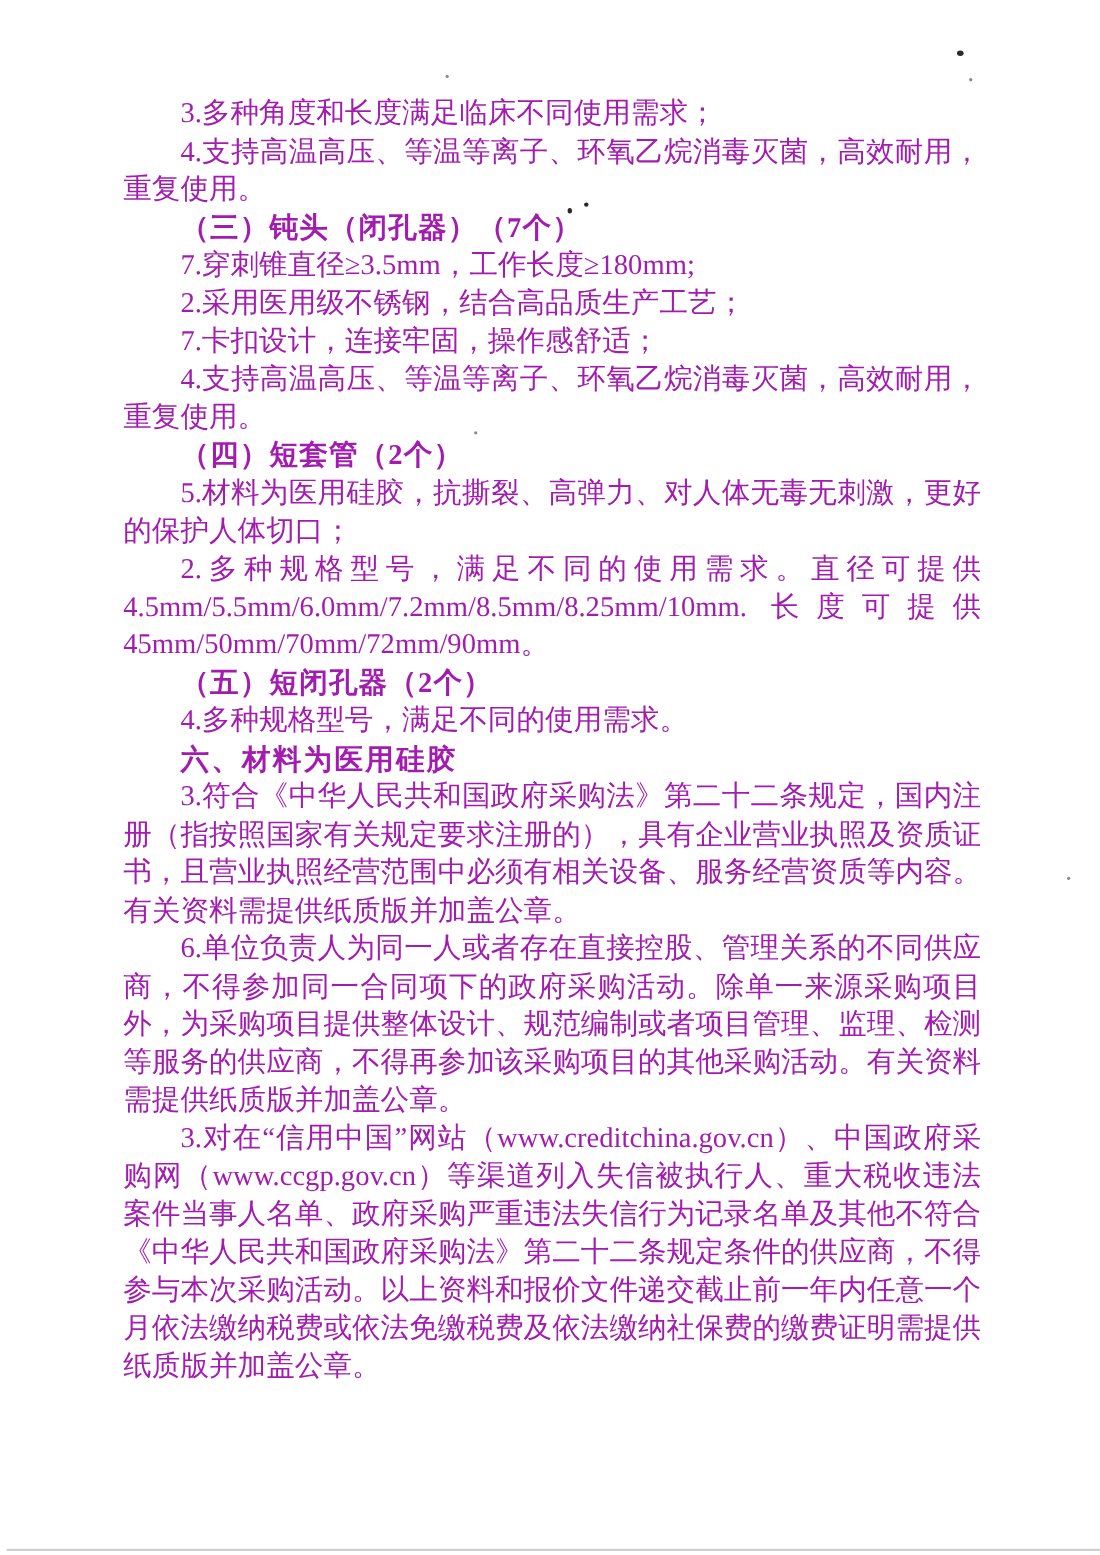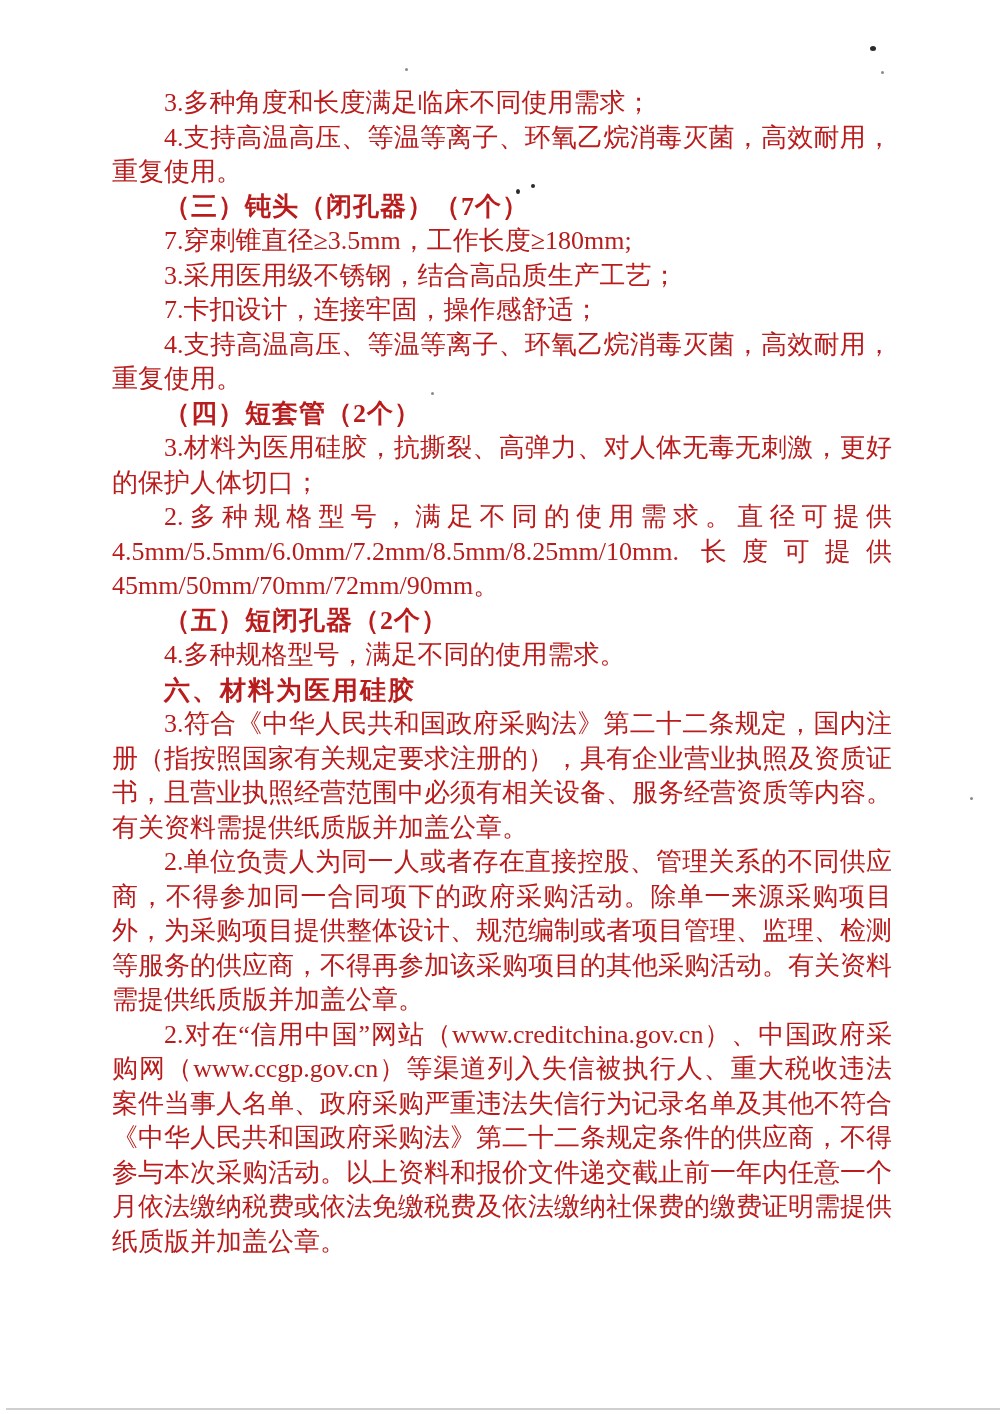--- a/index.html
+++ b/index.html
@@ -13,21 +13,21 @@
     height: 1414px;
     background: #ffffff;
     overflow: hidden;
     font-family: "Liberation Serif", serif;
   }
   .content {
     position: absolute;
     left: 112px;
     top: 86px;
     width: 780px;
-    color: #b91c1c;
+    color: #a21caf;
     font-size: 26px;
     line-height: 34.5px;
     text-align: justify;
     text-justify: inter-character;
   }
   .content p {
     margin: 0;
     padding: 0;
     text-indent: 2em;
     word-break: break-word;
@@ -61,32 +61,32 @@
 </head>
 <body>
 
 <div class="page">
 
   <div class="content">
     <p class="body">3.多种角度和长度满足临床不同使用需求；</p>
     <p class="body">4.支持高温高压、等温等离子、环氧乙烷消毒灭菌，高效耐用，重复使用。</p>
     <p class="heading-serif">（三）钝头（闭孔器）（7个）</p>
     <p class="body">7.穿刺锥直径≥3.5mm，工作长度≥180mm;</p>
-    <p class="body">3.采用医用级不锈钢，结合高品质生产工艺；</p>
+    <p class="body">2.采用医用级不锈钢，结合高品质生产工艺；</p>
     <p class="body">7.卡扣设计，连接牢固，操作感舒适；</p>
     <p class="body">4.支持高温高压、等温等离子、环氧乙烷消毒灭菌，高效耐用，重复使用。</p>
     <p class="heading-serif">（四）短套管（2个）</p>
-    <p class="body">3.材料为医用硅胶，抗撕裂、高弹力、对人体无毒无刺激，更好的保护人体切口；</p>
+    <p class="body">5.材料为医用硅胶，抗撕裂、高弹力、对人体无毒无刺激，更好的保护人体切口；</p>
     <p class="body">2.多种规格型号，满足不同的使用需求。直径可提供4.5mm/5.5mm/6.0mm/7.2mm/8.5mm/8.25mm/10mm. 长度可提供45mm/50mm/70mm/72mm/90mm。</p>
     <p class="heading-serif">（五）短闭孔器（2个）</p>
     <p class="body">4.多种规格型号，满足不同的使用需求。</p>
     <p class="heading-sans">六、材料为医用硅胶</p>
     <p class="body">3.符合《中华人民共和国政府采购法》第二十二条规定，国内注册（指按照国家有关规定要求注册的），具有企业营业执照及资质证书，且营业执照经营范围中必须有相关设备、服务经营资质等内容。有关资料需提供纸质版并加盖公章。</p>
-    <p class="body">2.单位负责人为同一人或者存在直接控股、管理关系的不同供应商，不得参加同一合同项下的政府采购活动。除单一来源采购项目外，为采购项目提供整体设计、规范编制或者项目管理、监理、检测等服务的供应商，不得再参加该采购项目的其他采购活动。有关资料需提供纸质版并加盖公章。</p>
-    <p class="body">2.对在“信用中国”网站（www.creditchina.gov.cn）、中国政府采购网（www.ccgp.gov.cn）等渠道列入失信被执行人、重大税收违法案件当事人名单、政府采购严重违法失信行为记录名单及其他不符合《中华人民共和国政府采购法》第二十二条规定条件的供应商，不得参与本次采购活动。以上资料和报价文件递交截止前一年内任意一个月依法缴纳税费或依法免缴税费及依法缴纳社保费的缴费证明需提供纸质版并加盖公章。</p>
+    <p class="body">6.单位负责人为同一人或者存在直接控股、管理关系的不同供应商，不得参加同一合同项下的政府采购活动。除单一来源采购项目外，为采购项目提供整体设计、规范编制或者项目管理、监理、检测等服务的供应商，不得再参加该采购项目的其他采购活动。有关资料需提供纸质版并加盖公章。</p>
+    <p class="body">3.对在“信用中国”网站（www.creditchina.gov.cn）、中国政府采购网（www.ccgp.gov.cn）等渠道列入失信被执行人、重大税收违法案件当事人名单、政府采购严重违法失信行为记录名单及其他不符合《中华人民共和国政府采购法》第二十二条规定条件的供应商，不得参与本次采购活动。以上资料和报价文件递交截止前一年内任意一个月依法缴纳税费或依法免缴税费及依法缴纳社保费的缴费证明需提供纸质版并加盖公章。</p>
   </div>
 
   <div class="speck faint" style="left:405px; top:68px;  width:3px; height:3px;"></div>
   <div class="speck" style="left:870px; top:46px;  width:6px; height:5px;"></div>
   <div class="speck faint" style="left:881px; top:71px;  width:3px; height:3px;"></div>
   <div class="speck" style="left:516px; top:189px; width:4px; height:5px;"></div>
   <div class="speck" style="left:531px; top:184px; width:4px; height:4px;"></div>
   <div class="speck faint" style="left:431px; top:392px; width:3px; height:3px;"></div>
   <div class="speck faint" style="left:970px; top:797px; width:3px; height:3px;"></div>
 

